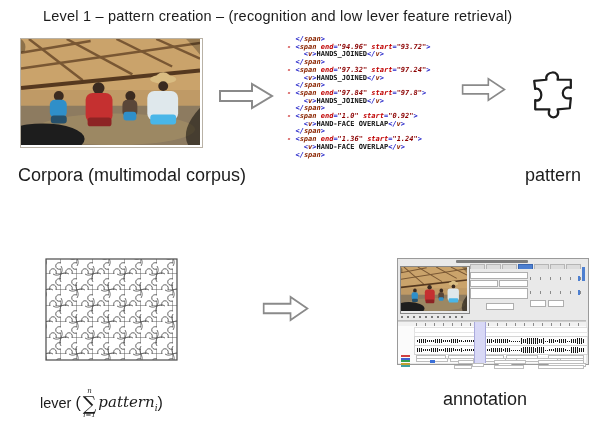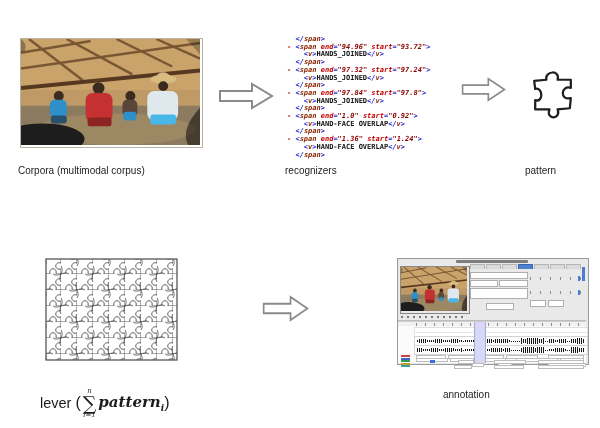--- a/index.html
+++ b/index.html
@@ -2,21 +2,21 @@
 <html><head>
 <meta charset="utf-8">
 <style>
   html,body{margin:0;padding:0;background:#fff;}
   .stage{position:relative;width:600px;height:428px;background:#ffffff;overflow:hidden;
          font-family:"Liberation Sans",sans-serif;color:#1f1f1f;}
   .abs{position:absolute;}
 
   
   .h1{font-size:14.5px;letter-spacing:.2px;color:#1c1c1c;}
-  .lbl{font-size:10px;color:#1c1c1c;}
+  .lbl{font-size:18px;color:#1c1c1c;}
 
   
   .photo{left:20px;top:38px;width:181px;height:108px;border:1px solid #b9b2a6;}
 
   
   .arrow svg{display:block;}
 
   
   .xml{left:287px;top:36px;width:175px;font-family:"DejaVu Sans Mono",monospace;
        font-size:7px;line-height:7.7px;font-weight:bold;white-space:pre;color:#111;}
@@ -52,21 +52,21 @@
   .elan .tlabel{width:9px;height:2px;}
   .elan .crossmark{background:#3a6fd8;}
 
   
   .formula{left:40px;top:381px;height:44px;display:flex;align-items:center;font-size:14.5px;color:#1c1c1c;}
   .formula .paren{font-size:16px;}
   .sigma{display:inline-flex;flex-direction:column;align-items:center;margin:0 2px;
          font-family:"DejaVu Serif",serif;}
   .sigma .limit{font-size:7px;line-height:7px;font-style:italic;}
   .sigma .op{font-size:19px;line-height:17px;}
-  .term{font-family:"DejaVu Serif",serif;font-style:italic;font-size:15px;font-weight:bold;}
+  .term{font-family:"DejaVu Serif",serif;font-style:italic;font-size:15px;}
   .term sub{font-size:9px;}
 </style>
 </head>
 <body>
 
 <div class="stage">
 
   <svg width="0" height="0" style="position:absolute">
     <defs>
       <symbol id="hutscene" viewBox="0 0 180 108" preserveAspectRatio="none">
@@ -108,20 +108,21 @@
         <path d="M0,0 Q6,4 4,12 L0,14 Z" fill="#000" opacity="0.3"></path>
         <path d="M180,0 L180,16 Q172,6 166,0 Z" fill="#000" opacity="0.25"></path>
       </symbol>
 
       <symbol id="blockarrow" viewBox="0 0 56 28" preserveAspectRatio="none">
         <polygon points="2,9 34,9 34,2 54,14 34,26 34,19 2,19" fill="#ffffff" stroke="#8a8a8a" stroke-width="2" stroke-linejoin="miter"></polygon>
       </symbol>
     </defs>
   </svg>
 
+  <div class="abs h1" style="left:43px;top:8px;">Level 1 – pattern creation – (recognition and low lever feature retrieval)</div>
 
   <div class="abs photo">
     <svg width="179" height="106" viewBox="0 0 180 108" preserveAspectRatio="none">
       <use href="#hutscene"></use>
     </svg>
   </div>
 
   <div class="abs arrow" style="left:218px;top:82px;">
     <svg width="56" height="28" viewBox="0 0 56 28">
         <use href="#blockarrow"></use>
@@ -137,21 +138,20 @@
   </div>
 
   <div class="abs" style="left:524px;top:67px;">
     <svg width="57" height="54" viewBox="0 0 56 52">
       <path d="M10,13 L22,12 C20,3 36,2 33,12 L46,12 L46,20 C36,17 35,33 46,30 L45,40 L33,41
                C37,51 21,52 25,41 L11,41 L11,32 C19,35 19,19 11,21 Z" fill="#ffffff" stroke="#1e1e1e" stroke-width="2.2" stroke-linejoin="round"></path>
     </svg>
   </div>
 
   <div class="abs lbl" style="left:18px;top:165px;">Corpora (multimodal corpus)</div>
-  <div class="abs lbl" style="left:285px;top:165px;">recognizers</div>
   <div class="abs lbl" style="left:525px;top:165px;">pattern</div>
 
 
   <div class="abs texture">
     <svg width="133" height="103" viewBox="0 0 133 103">
       <defs>
         <pattern id="jig" width="16" height="16" patternUnits="userSpaceOnUse">
           <path d="M16,0 V5 C9,3 9,13 16,11 V16 M0,16 H5 C3,9 13,9 11,16 H16" stroke="#4a4a4a" stroke-width="0.9" fill="none"></path>
         </pattern>
         <pattern id="jig2" width="32" height="32" patternUnits="userSpaceOnUse" patternTransform="translate(8,8)">

